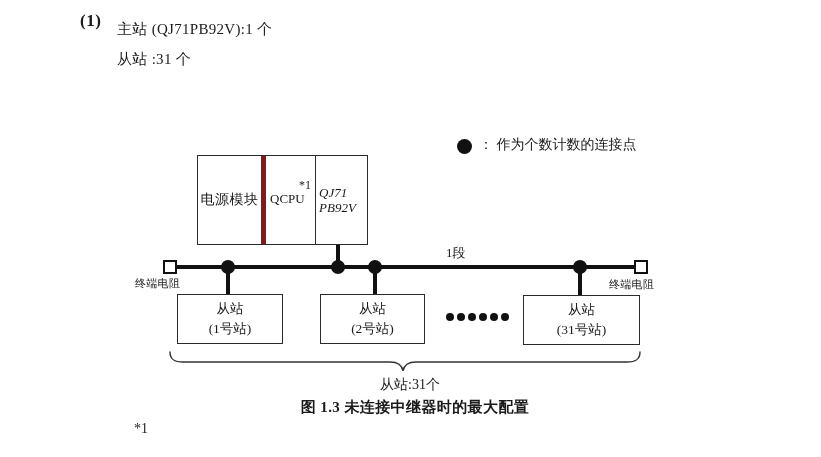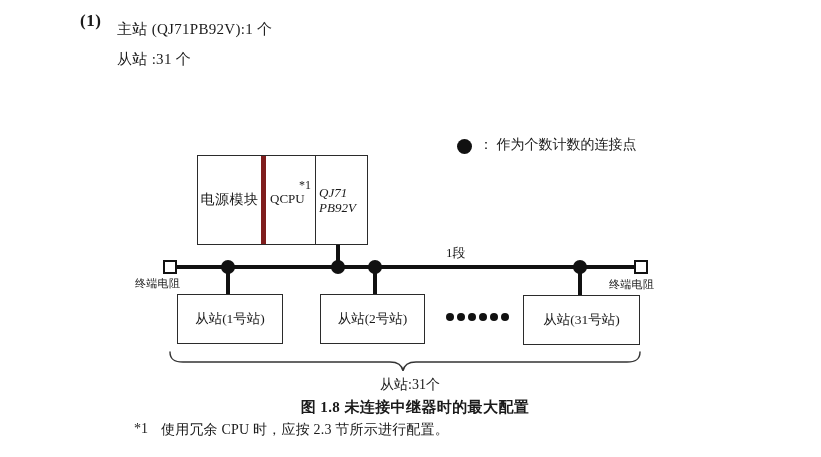--- a/index.html
+++ b/index.html
@@ -36,21 +36,21 @@
   .term-label-left{left:135px;top:276px;}
   .term-label-right{left:609px;top:277px;}
   .bus-dot{width:14px;height:14px;border-radius:50%;background:#111;top:260px;}
   .dot-a{left:221px;} .dot-b{left:331px;} .dot-c{left:368px;} .dot-d{left:573px;}
   .conn{width:4px;background:#111;}
   .conn-master{left:336px;top:245px;height:22px;}
   .conn-s1{left:226px;top:267px;height:27px;}
   .conn-s2{left:373px;top:267px;height:27px;}
   .conn-s31{left:578px;top:267px;height:28px;}
   
-  .slave-box{border:1px solid #2b2b2b;box-sizing:border-box;background:#fff;display:flex;flex-direction:row;align-items:center;justify-content:center;font-size:13.5px;line-height:1.5;text-align:center;}
+  .slave-box{border:1px solid #2b2b2b;box-sizing:border-box;background:#fff;display:flex;flex-direction:column;align-items:center;justify-content:center;font-size:13.5px;line-height:1.5;text-align:center;}
   .slave1{left:177px;top:294px;width:106px;height:50px;}
   .slave2{left:320px;top:294px;width:105px;height:50px;}
   .slave31{left:523px;top:295px;width:117px;height:50px;}
   .ellipsis{left:446px;top:313px;display:flex;gap:3px;align-items:center;}
   .ellipsis span{width:8px;height:8px;border-radius:50%;background:#111;}
   
   .brace{left:168px;top:349px;}
   .brace-label{left:345px;top:376px;width:130px;text-align:center;font-size:14px;}
   .caption{left:130px;top:398px;width:570px;text-align:center;font-size:15px;font-weight:bold;letter-spacing:0.4px;}
   .footnote-marker{left:134px;top:421px;font-size:14px;}
@@ -123,17 +123,16 @@
   <div class="abs slave-box slave31">
     <div>从站</div>
     <div>(31号站)</div>
   </div>
 
   <svg class="abs brace" width="474" height="24" viewBox="0 0 474 24">
     <path d="M2,3 C2,11 7,13 15,13 L222,13 C230,13 234,16 235,22 C236,16 240,13 248,13 L459,13 C467,13 472,11 472,3" fill="none" stroke="#333" stroke-width="1.4" stroke-linecap="round"></path>
   </svg>
   <div class="abs brace-label">从站:31个</div>
 
-  <div class="abs caption">图 1.8 未连接中继器时的最大配置</div>
+  <div class="abs caption">图 1.3 未连接中继器时的最大配置</div>
   <div class="abs footnote-marker">*1</div>
-  <div class="abs footnote-text">使用冗余 CPU 时，应按 2.3 节所示进行配置。</div>
 
 </div>
 
 </body></html>

